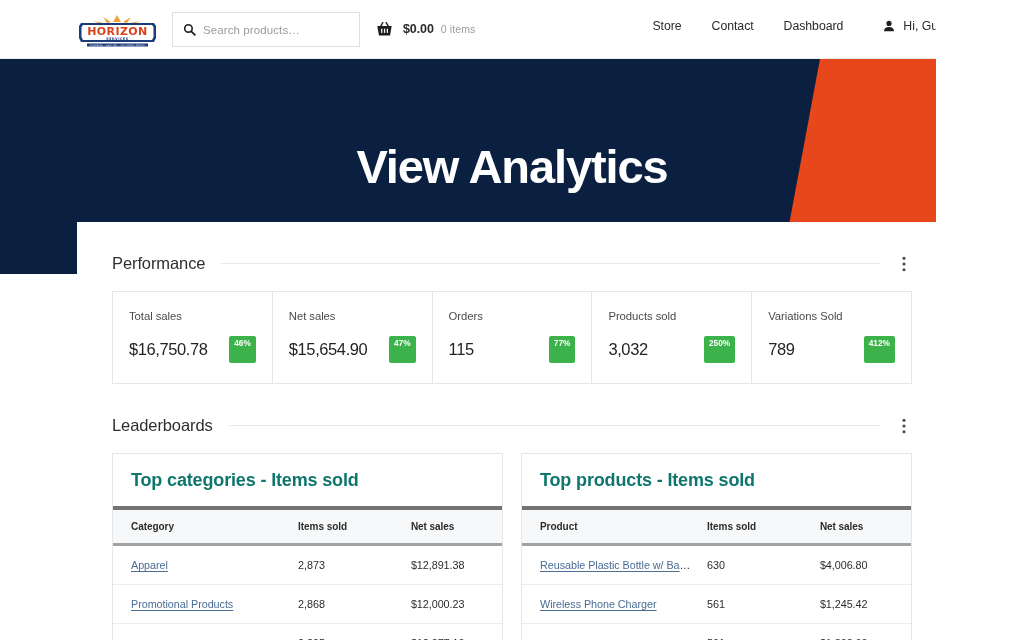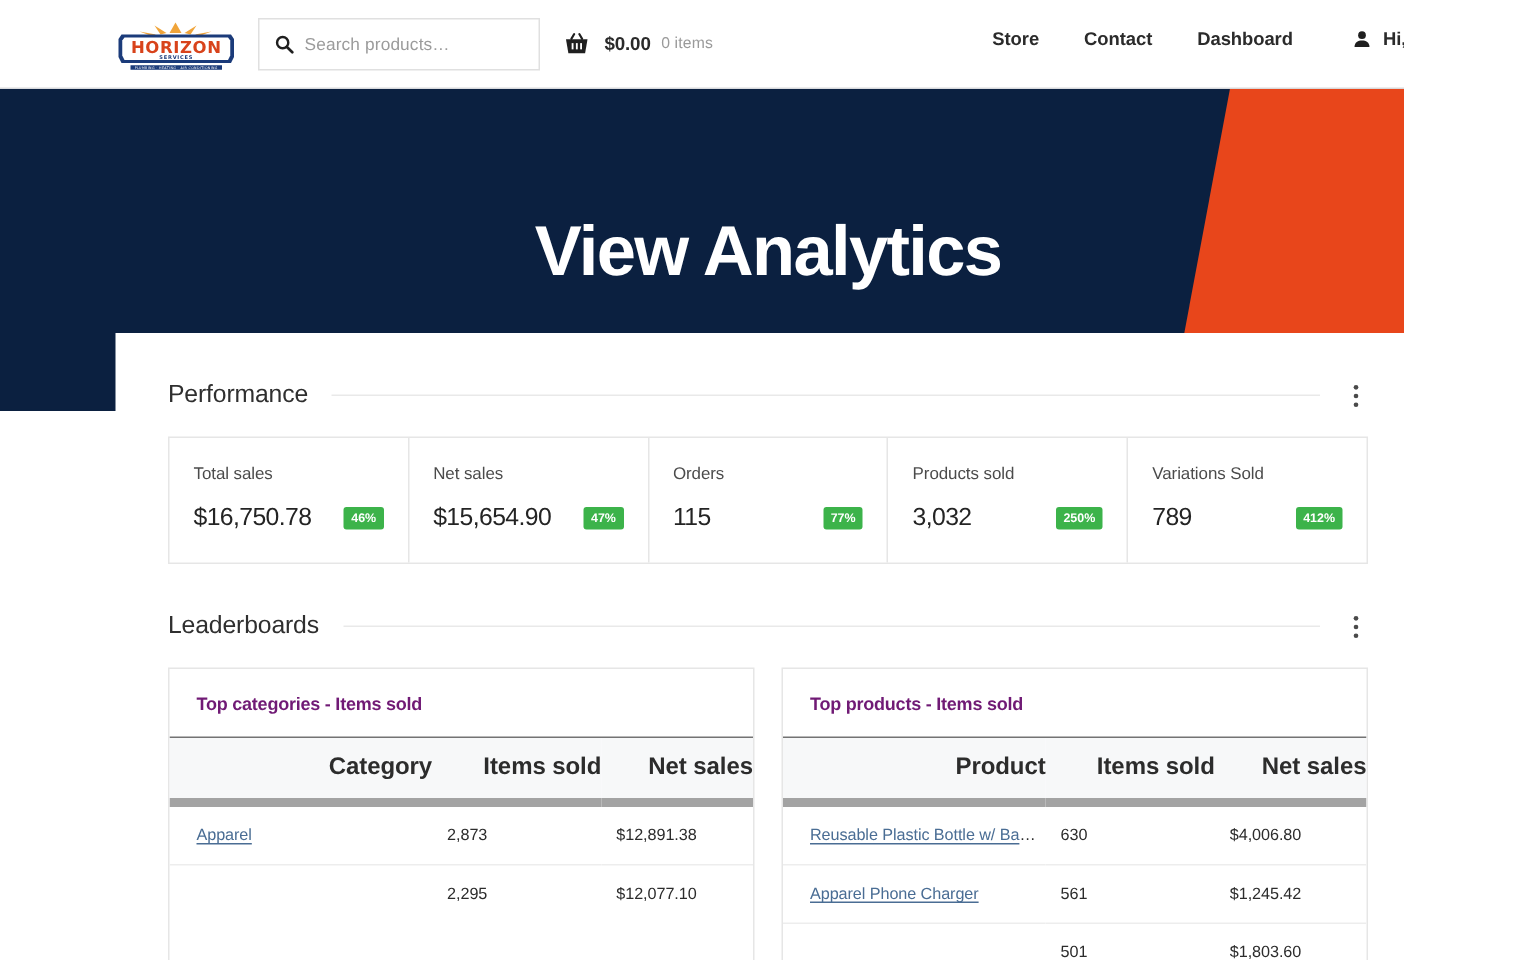--- a/index.html
+++ b/index.html
@@ -51,22 +51,22 @@
   .cart-group {
     position: absolute; left: 376px; top: 18px;
     display: flex; align-items: center; height: 22px;
   }
   .cart-icon { width: 17px; height: 17px; display:block; margin-right: 10px; }
   .cart-total { font-size: 12.5px; color: #2a2a2a; font-weight: 700; letter-spacing: -.1px; }
   .cart-count { font-size: 10.5px; color: #9a9a9a; margin-left: 7px; letter-spacing: .1px; }
 
   
   .topnav {
-    position: absolute; right: 44px; top: 19px;
-    display: flex; align-items: center; gap: 0; font-weight: bold;
+    position: absolute; right: 66px; top: 19px;
+    display: flex; align-items: center; gap: 0;
   }
   .topnav a {
     font-size: 12.3px; color: #2b2b2b; text-decoration: none;
     margin-left: 30px; letter-spacing: -.05px; white-space: nowrap;
   }
   .topnav .greet { display: flex; align-items: center; margin-left: 40px; }
   .user-icon { width: 12px; height: 12px; display: block; margin-right: 8px; }
   .greet-text { font-size: 12.3px; color: #2b2b2b; white-space: nowrap; }
 
   
@@ -162,50 +162,50 @@
     display: flex; align-items: center; justify-content: space-between;
     margin-top: 14px; gap: 6px;
   }
   .metric-value {
     font-size: 16.5px; color: #242424; letter-spacing: -.4px;
     white-space: nowrap;
   }
   .badge {
     background: #3cb34a; color: #ffffff;
     font-size: 8.3px; font-weight: 700;
-    padding: 3px 5px 3px 5px;
+    padding: 3px 5px 15px 5px;
     border-radius: 2px;
     white-space: nowrap; line-height: 1.1;
   }
 
   
   .boards {
     margin: 18px 35px 0 35px;
     display: flex; gap: 18px;
   }
   .board {
     flex: 1 1 0;
     border: 1px solid #e6e6e6;
     background: #fff;
     min-width: 0;
     overflow: hidden;
   }
   .board-title {
     padding: 16px 18px 15px 18px;
-    font-size: 12px; font-weight: 700; color: #701a75;
+    font-size: 18px; font-weight: 700; color: #0f766e;
     letter-spacing: -.15px; white-space: nowrap;
-    border-bottom: 1px solid #737373;
+    border-bottom: 4px solid #737373;
   }
   table.board-table { width: 100%; border-collapse: collapse; table-layout: fixed; }
   table.board-table th {
     background: #f7f8f9;
-    text-align: right;
-    font-size: 16px; font-weight: 700; color: #2c2c2c;
+    text-align: left;
+    font-size: 10px; font-weight: 700; color: #2c2c2c;
     padding: 11px 0 11px 18px;
-    border-bottom: 6px solid #a3a3a3;
+    border-bottom: 3px solid #a3a3a3;
     white-space: nowrap;
     letter-spacing: -.05px;
   }
   table.board-table th.c2, table.board-table td.c2 { width: 29%; padding-left: 10px; }
   table.board-table th.c3, table.board-table td.c3 { width: 26%; padding-left: 10px; }
   table.board-table td {
     padding: 13px 0 13px 18px;
     font-size: 10.8px; color: #2c2c2c;
     border-bottom: 1px solid #ededed;
     white-space: nowrap; overflow: hidden; text-overflow: ellipsis;
@@ -374,20 +374,25 @@
               <th class="c3">Net sales</th>
             </tr>
           </thead>
           <tbody>
             <tr>
               <td class="c1"><a href="#">Apparel</a></td>
               <td class="c2">2,873</td>
               <td class="c3">$12,891.38</td>
             </tr>
             <tr>
+              <td class="c1"><a href="#">Promotional Products</a></td>
+              <td class="c2">2,868</td>
+              <td class="c3">$12,000.23</td>
+            </tr>
+            <tr>
               <td class="c1"></td>
               <td class="c2">2,295</td>
               <td class="c3">$12,077.10</td>
             </tr>
 
           </tbody>
         </table>
       </div>
 
       <div class="board">
@@ -400,21 +405,21 @@
               <th class="c3">Net sales</th>
             </tr>
           </thead>
           <tbody>
             <tr>
               <td class="c1"><a href="#">Reusable Plastic Bottle w/ Bamboo Lid</a></td>
               <td class="c2">630</td>
               <td class="c3">$4,006.80</td>
             </tr>
             <tr>
-              <td class="c1"><a href="#">Apparel Phone Charger</a></td>
+              <td class="c1"><a href="#">Wireless Phone Charger</a></td>
               <td class="c2">561</td>
               <td class="c3">$1,245.42</td>
             </tr>
             <tr>
               <td class="c1"></td>
               <td class="c2">501</td>
               <td class="c3">$1,803.60</td>
             </tr>
 
           </tbody>

